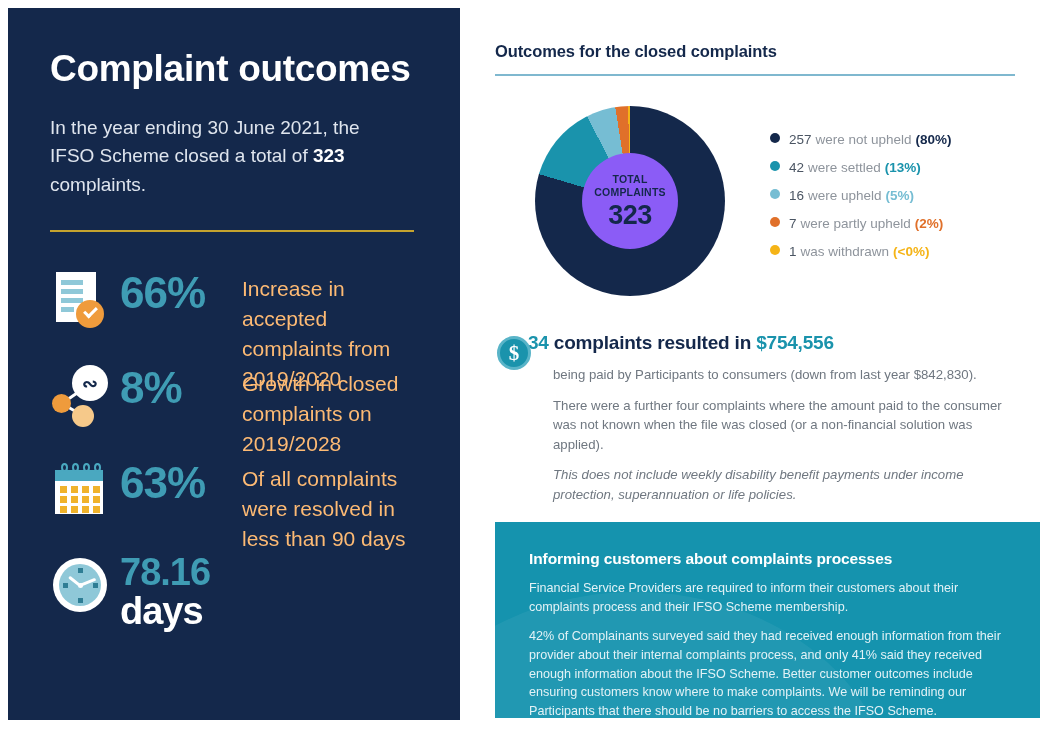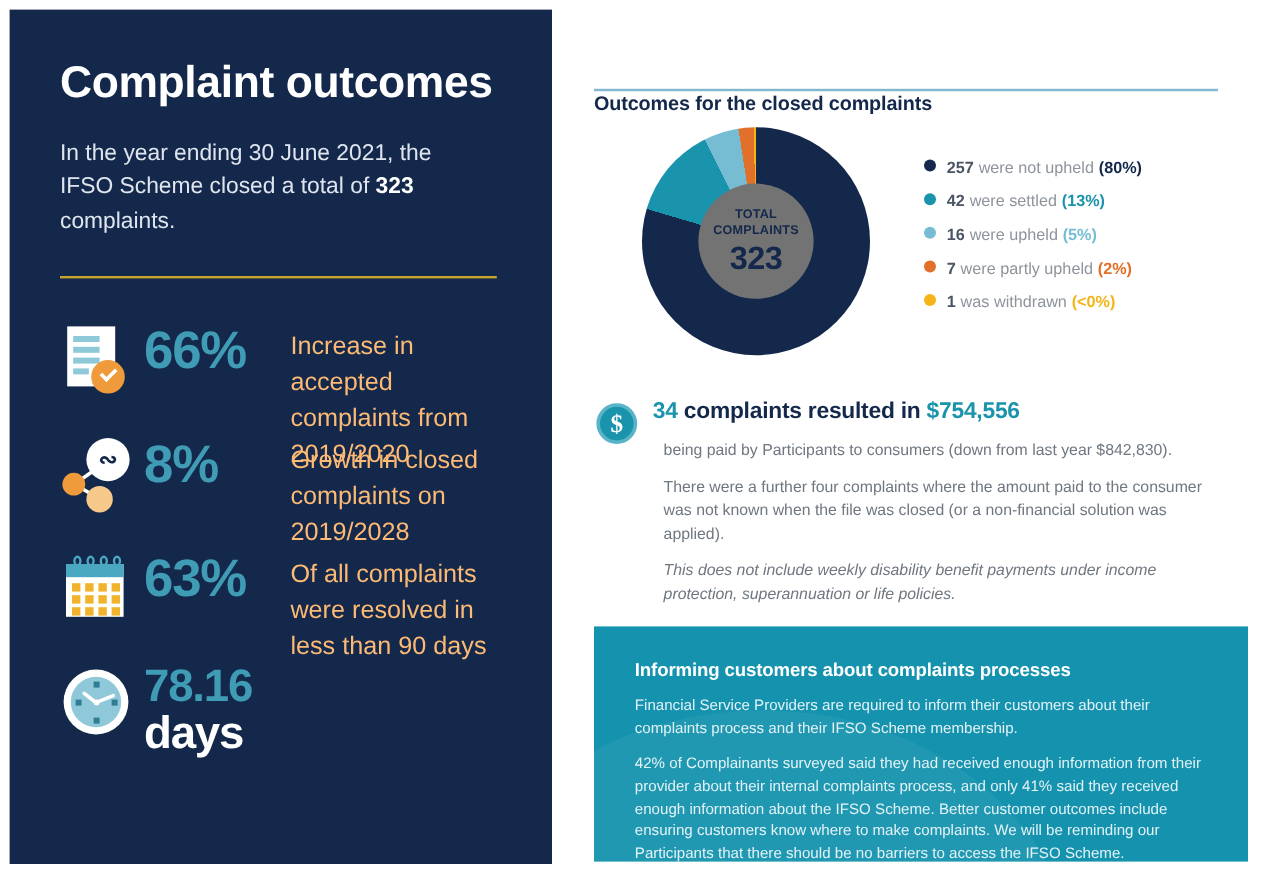--- a/index.html
+++ b/index.html
@@ -178,40 +178,39 @@
   #right-col {
     position: absolute;
     left: 495px; top: 0;
     width: 561px; height: 730px;
   }
 
   #chart-title {
     position: absolute; left: 0; top: 42px;
     color: #14284b; font-size: 16.5px; font-weight: bold;
     letter-spacing: -0.1px;
-    margin-top: 36px;
   }
   #chart-rule {
     position: absolute; left: 0; top: 74px;
     width: 520px; height: 1.5px; background: #7fb8cf;
   }
 
   
   #donut-wrap {
     position: absolute; left: 40px; top: 106px;
     width: 200px; height: 190px;
   }
   #donut {
     position: absolute; left: 0; top: 0;
     width: 190px; height: 190px;
   }
   #donut-hole {
     position: absolute; left: 47px; top: 47px;
     width: 96px; height: 96px; border-radius: 50%;
-    background: #737373;
+    background: #8b5cf6;
     display: flex; flex-direction: column;
     align-items: center; justify-content: center;
   }
   #donut-label {
     color: #14284b; font-size: 10.5px; font-weight: bold;
     line-height: 1.22; text-align: center; letter-spacing: 0.2px;
   }
   #donut-total {
     color: #14284b; font-size: 27px; font-weight: bold;
     line-height: 1; margin-top: 3px; letter-spacing: -0.5px;
@@ -227,42 +226,42 @@
     margin-bottom: 13px;
     font-size: 13.5px;
     color: #8e949c;
     white-space: nowrap;
   }
   .legend-dot {
     width: 10px; height: 10px; border-radius: 50%;
     flex: 0 0 10px; margin-right: 9px;
     position: relative; top: -1px;
   }
-  .legend-count { color: #4b5563; font-weight: bold; margin-right: 4px; }
+  .legend-count { color: #4b5563; font-weight: normal; margin-right: 4px; }
   .legend-text { color: #8e949c; }
   .legend-pct { font-weight: bold; margin-left: 4px; }
 
   
   #money-block {
     position: absolute; left: 0; top: 332px; width: 545px;
   }
   #money-icon {
     position: absolute; left: 2px; top: 4px;
     width: 34px; height: 34px; border-radius: 50%;
     background: #1a93ac;
     border: 3px solid #59b4c8;
   }
   #money-icon span {
     position: absolute; left: 0; top: 0; right: 0; bottom: 0;
     display: flex; align-items: center; justify-content: center;
     color: #ffffff; font-size: 21px; font-weight: bold;
     font-family: "Liberation Serif", serif;
   }
   #money-head {
-    margin-left: 49px;
+    margin-left: 33px;
     color: #14284b; font-size: 19px; font-weight: bold;
     letter-spacing: -0.2px;
   }
   #money-head .amt { color: #1a93ac; }
   #money-head .num { color: #1a93ac; }
   .money-p {
     margin-left: 58px; margin-top: 11px;
     color: #6f7780; font-size: 13.2px; line-height: 1.48;
     max-width: 470px;
   }

